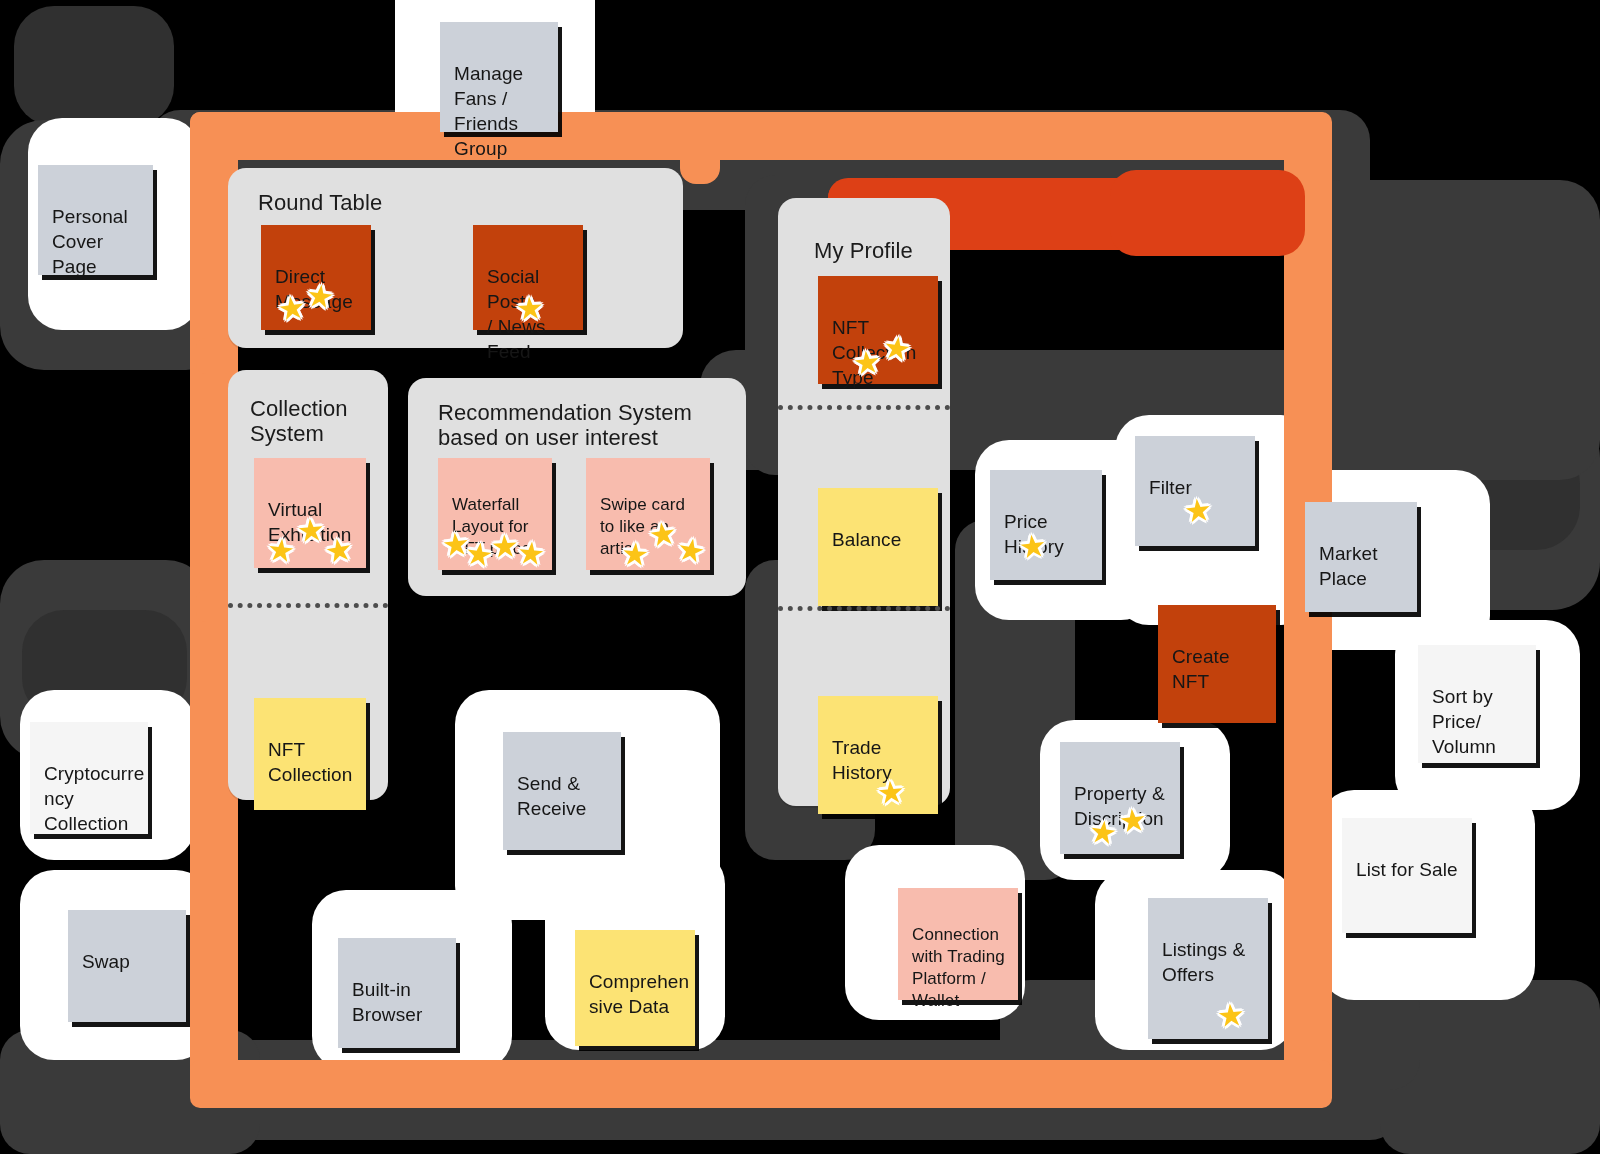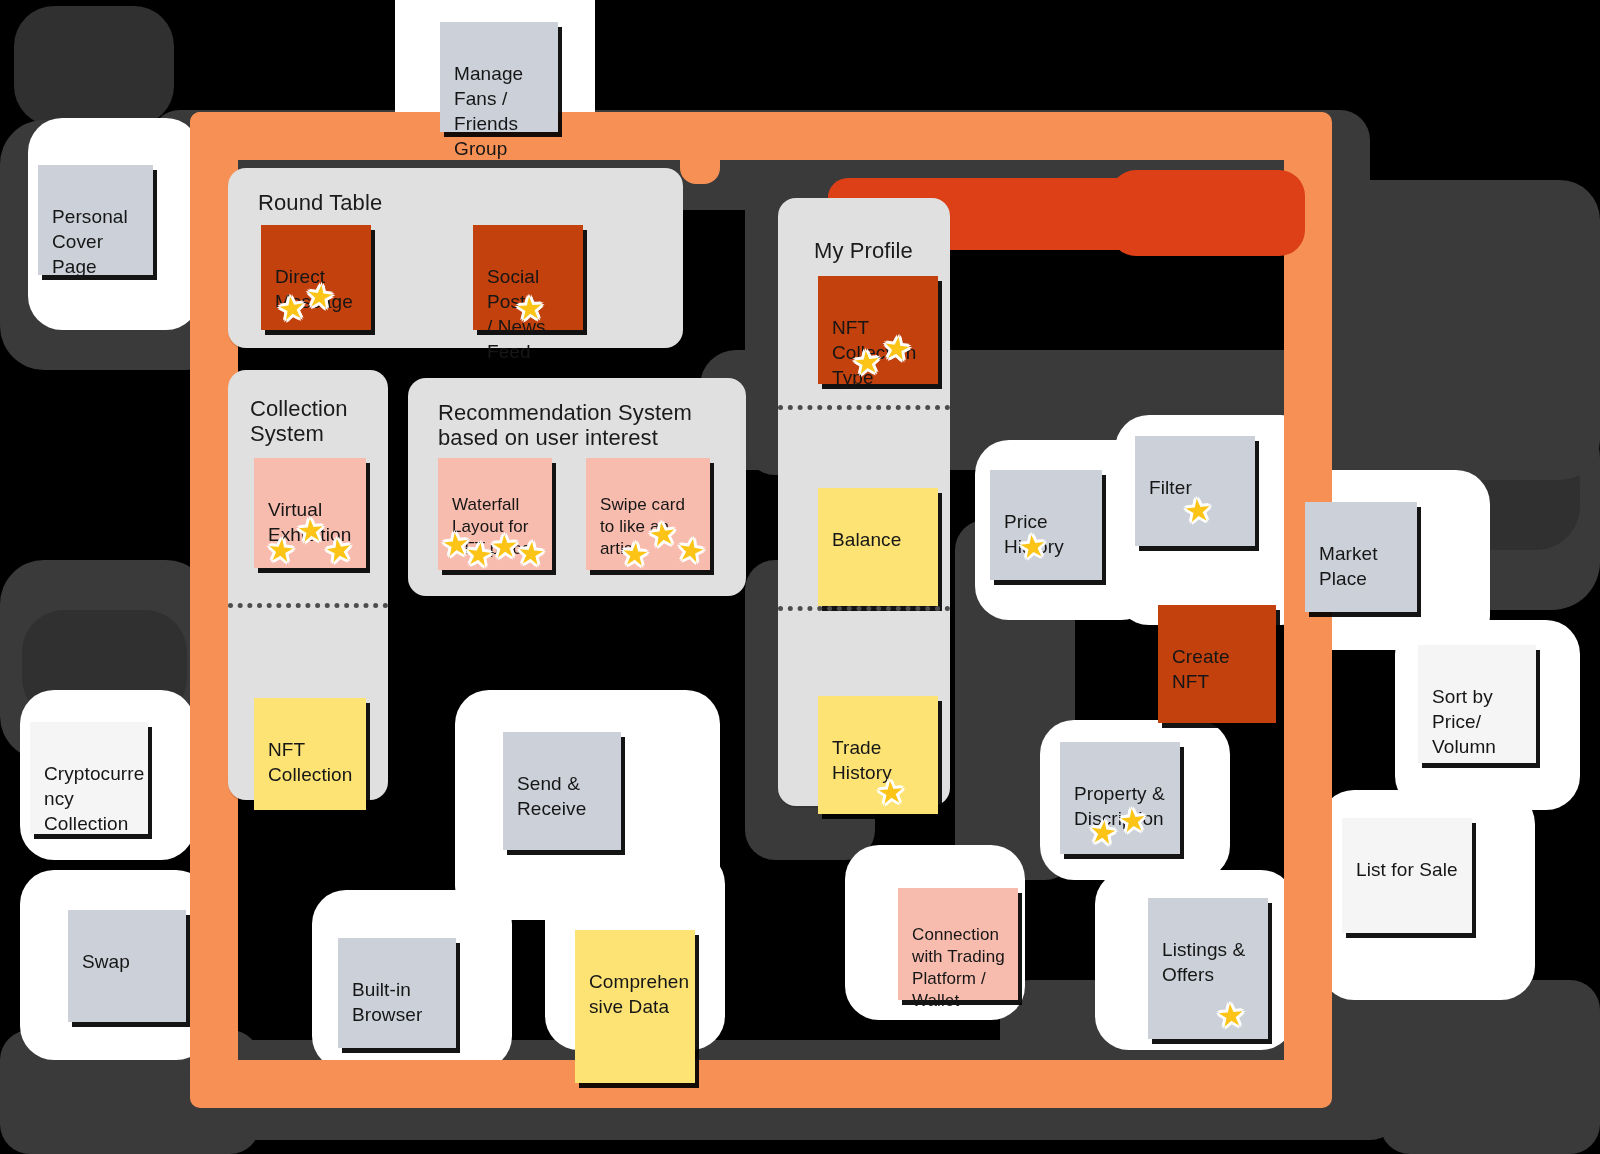--- a/index.html
+++ b/index.html
@@ -275,21 +275,21 @@
   <div class="card grey" style="left:338px;top:938px;width:118px;height:110px;">
     <span>Built-in
 Browser</span>
   </div>
 
   <div class="card grey" style="left:503px;top:732px;width:118px;height:118px;">
     <span>Send &amp;
 Receive</span>
   </div>
 
-  <div class="card yellow" style="left:575px;top:890px;width:120px;height:153px;">
+  <div class="card yellow" style="left:575px;top:890px;width:120px;height:116px;">
     <span>Comprehen
 sive Data</span>
   </div>
 
   <div class="card pink sm" style="left:898px;top:888px;width:120px;height:112px;">
     <span>Connection
 with Trading
 Platform /
 Wallet</span>
   </div>

